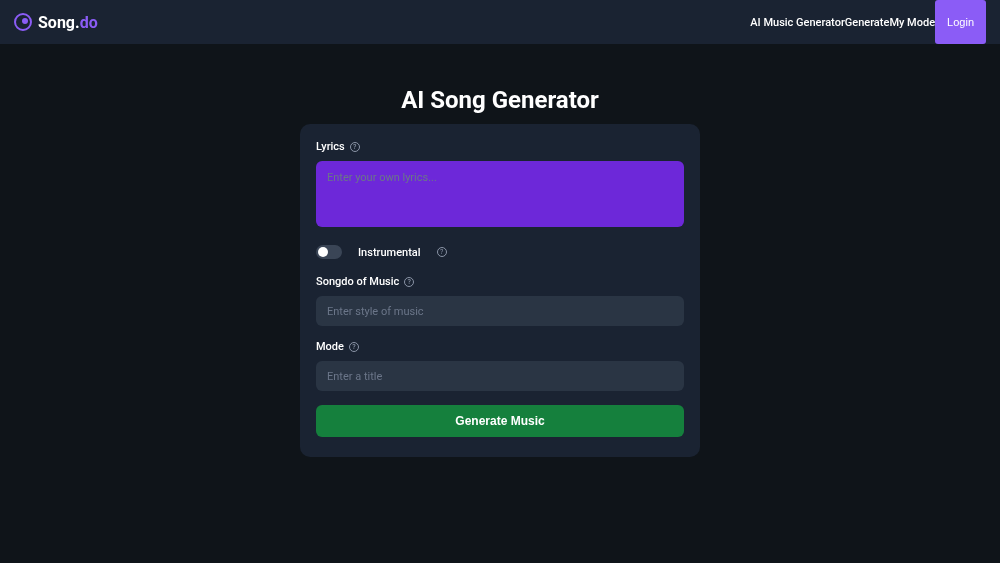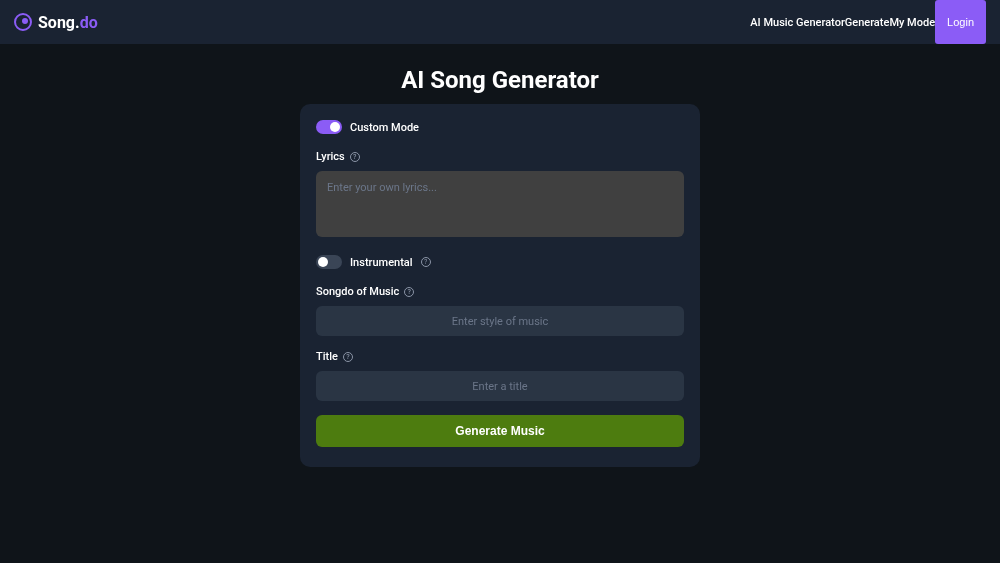--- a/index.html
+++ b/index.html
@@ -75,20 +75,21 @@
       border-radius: 3px;
       font-size: 11px;
       font-weight: 500;
       cursor: pointer;
     }
     .main {
       padding: 22px 0 0 0;
       display: flex;
       flex-direction: column;
       align-items: center;
+      margin-top: 20px;
     }
     .page-title {
       font-size: 24px;
       font-weight: 700;
       margin-bottom: 10px;
     }
     .page-subtitle {
       font-size: 11px;
       color: #b0b8c4;
       text-align: center;
@@ -155,21 +156,21 @@
       display: inline-flex;
       align-items: center;
       justify-content: center;
       font-size: 7px;
       color: #8a94a6;
       cursor: pointer;
     }
     .textarea-input {
       width: 100%;
       height: 66px;
-      background: #404040;
+      background: #6d28d9;
       border: none;
       border-radius: 6px;
       padding: 10px 11px;
       color: #ffffff;
       font-size: 11px;
       font-family: inherit;
       resize: none;
       outline: none;
       margin-bottom: 14px;
     }
@@ -181,38 +182,38 @@
       height: 30px;
       background: #2a3544;
       border: none;
       border-radius: 6px;
       padding: 0 11px;
       color: #ffffff;
       font-size: 11px;
       font-family: inherit;
       outline: none;
       margin-bottom: 14px;
-      text-align: center;
     }
     .text-input::placeholder {
       color: #6b7689;
     }
     .generate-btn {
       width: 100%;
       height: 32px;
-      background: #4d7c0f;
+      background: #15803d;
       border: none;
       border-radius: 6px;
       color: #ffffff;
       font-size: 12px;
       font-weight: 600;
       cursor: pointer;
     }
     .instrumental-row {
       margin-bottom: 16px;
+      gap: 16px;
     }
   </style>
 </head>
 <body>
 
 <div class="header">
   <div class="logo">
     <div class="logo-icon"></div>
     <div class="logo-text">
       <span>Song.</span><span class="do">do</span>
@@ -223,26 +224,20 @@
     <a class="nav-link">Generate</a>
     <a class="nav-link">My Mode</a>
     <button class="login-btn">Login</button>
   </div>
 </div>
 
 <div class="main">
   <h1 class="page-title">AI Song Generator</h1>
 
   <div class="form-card">
-    <div class="toggle-row">
-      <div class="toggle on">
-        <div class="toggle-handle"></div>
-      </div>
-      <span class="toggle-label">Custom Mode</span>
-    </div>
 
     <div class="field-label">
       <span>Lyrics</span>
       <span class="help-icon">?</span>
     </div>
     <textarea class="textarea-input" placeholder="Enter your own lyrics..." style=""></textarea>
 
     <div class="toggle-row instrumental-row">
       <div class="toggle off">
         <div class="toggle-handle"></div>
@@ -251,20 +246,20 @@
       <span class="help-icon">?</span>
     </div>
 
     <div class="field-label">
       <span>Songdo of Music</span>
       <span class="help-icon">?</span>
     </div>
     <input class="text-input" type="text" placeholder="Enter style of music" style="">
 
     <div class="field-label">
-      <span>Title</span>
+      <span>Mode</span>
       <span class="help-icon">?</span>
     </div>
     <input class="text-input" type="text" placeholder="Enter a title" style="">
 
     <button class="generate-btn">Generate Music</button>
   </div>
 </div>
 
 </body></html>

